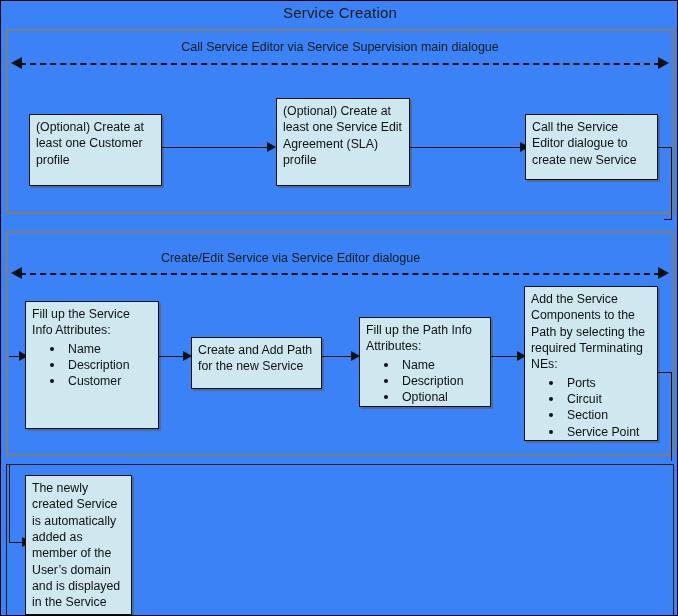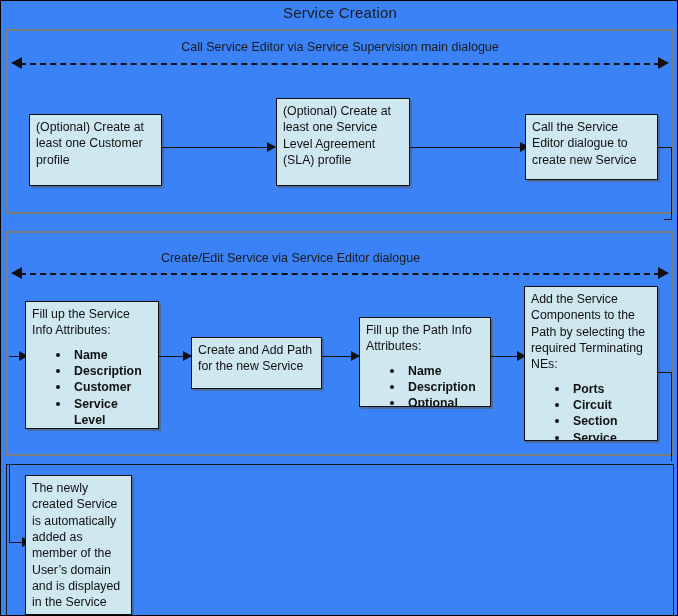--- a/index.html
+++ b/index.html
@@ -82,24 +82,23 @@
     line-height: 1.33;
     color: #111111;
     padding: 4px 5px 4px 6px;
     overflow: hidden;
   }
   .node .hdr {
     display: block;
     white-space: pre-line;
   }
   .node ul {
-    margin: 8px;
+    margin: 2px;
     padding: 0 0 0 16px;
     list-style: none;
-    font-weight: bold;
   }
   .node ul li {
     position: relative;
     padding-left: 18px;
     line-height: 1.33;
     white-space: pre-line;
   }
   .node ul li::before {
     content: "";
     position: absolute;
@@ -148,21 +147,21 @@
   </div>
 
   <div class="node" style="left:28px; top:113px; width:133px; height:72px;">
     <span class="hdr">(Optional) Create at least one Customer profile</span>
   </div>
 
   <div class="conn-h" style="left:161px; top:146px; width:105px;"></div>
   <div class="arrowhead-right" style="left:266px; top:141px;"></div>
 
   <div class="node" style="left:275px; top:97px; width:134px; height:88px;">
-    <span class="hdr">(Optional) Create at least one Service Level Agreement (SLA) profile</span>
+    <span class="hdr">(Optional) Create at least one Service Edit Agreement (SLA) profile</span>
   </div>
 
   <div class="conn-h" style="left:409px; top:146px; width:110px;"></div>
   <div class="arrowhead-right" style="left:519px; top:141px;"></div>
 
   <div class="node" style="left:524px; top:113px; width:133px; height:66px;">
     <span class="hdr">Call the Service Editor dialogue to create new Service</span>
   </div>
 
   <div class="conn-h" style="left:657px; top:146px; width:13px;"></div>
@@ -181,21 +180,20 @@
 
   <div class="conn-h" style="left:8px; top:355px; width:12px;"></div>
   <div class="arrowhead-right" style="left:18px; top:350px;"></div>
 
   <div class="node" style="left:24px; top:300px; width:134px; height:128px;">
     <span class="hdr">Fill up the Service Info Attributes:</span>
     <ul>
       <li>Name</li>
       <li>Description</li>
       <li>Customer</li>
-      <li>Service Level Agreement</li>
     </ul>
   </div>
 
   <div class="conn-h" style="left:158px; top:355px; width:24px;"></div>
   <div class="arrowhead-right" style="left:182px; top:350px;"></div>
 
   <div class="node" style="left:190px; top:336px; width:131px; height:52px;">
     <span class="hdr">Create and Add Path for the new Service</span>
   </div>
 

